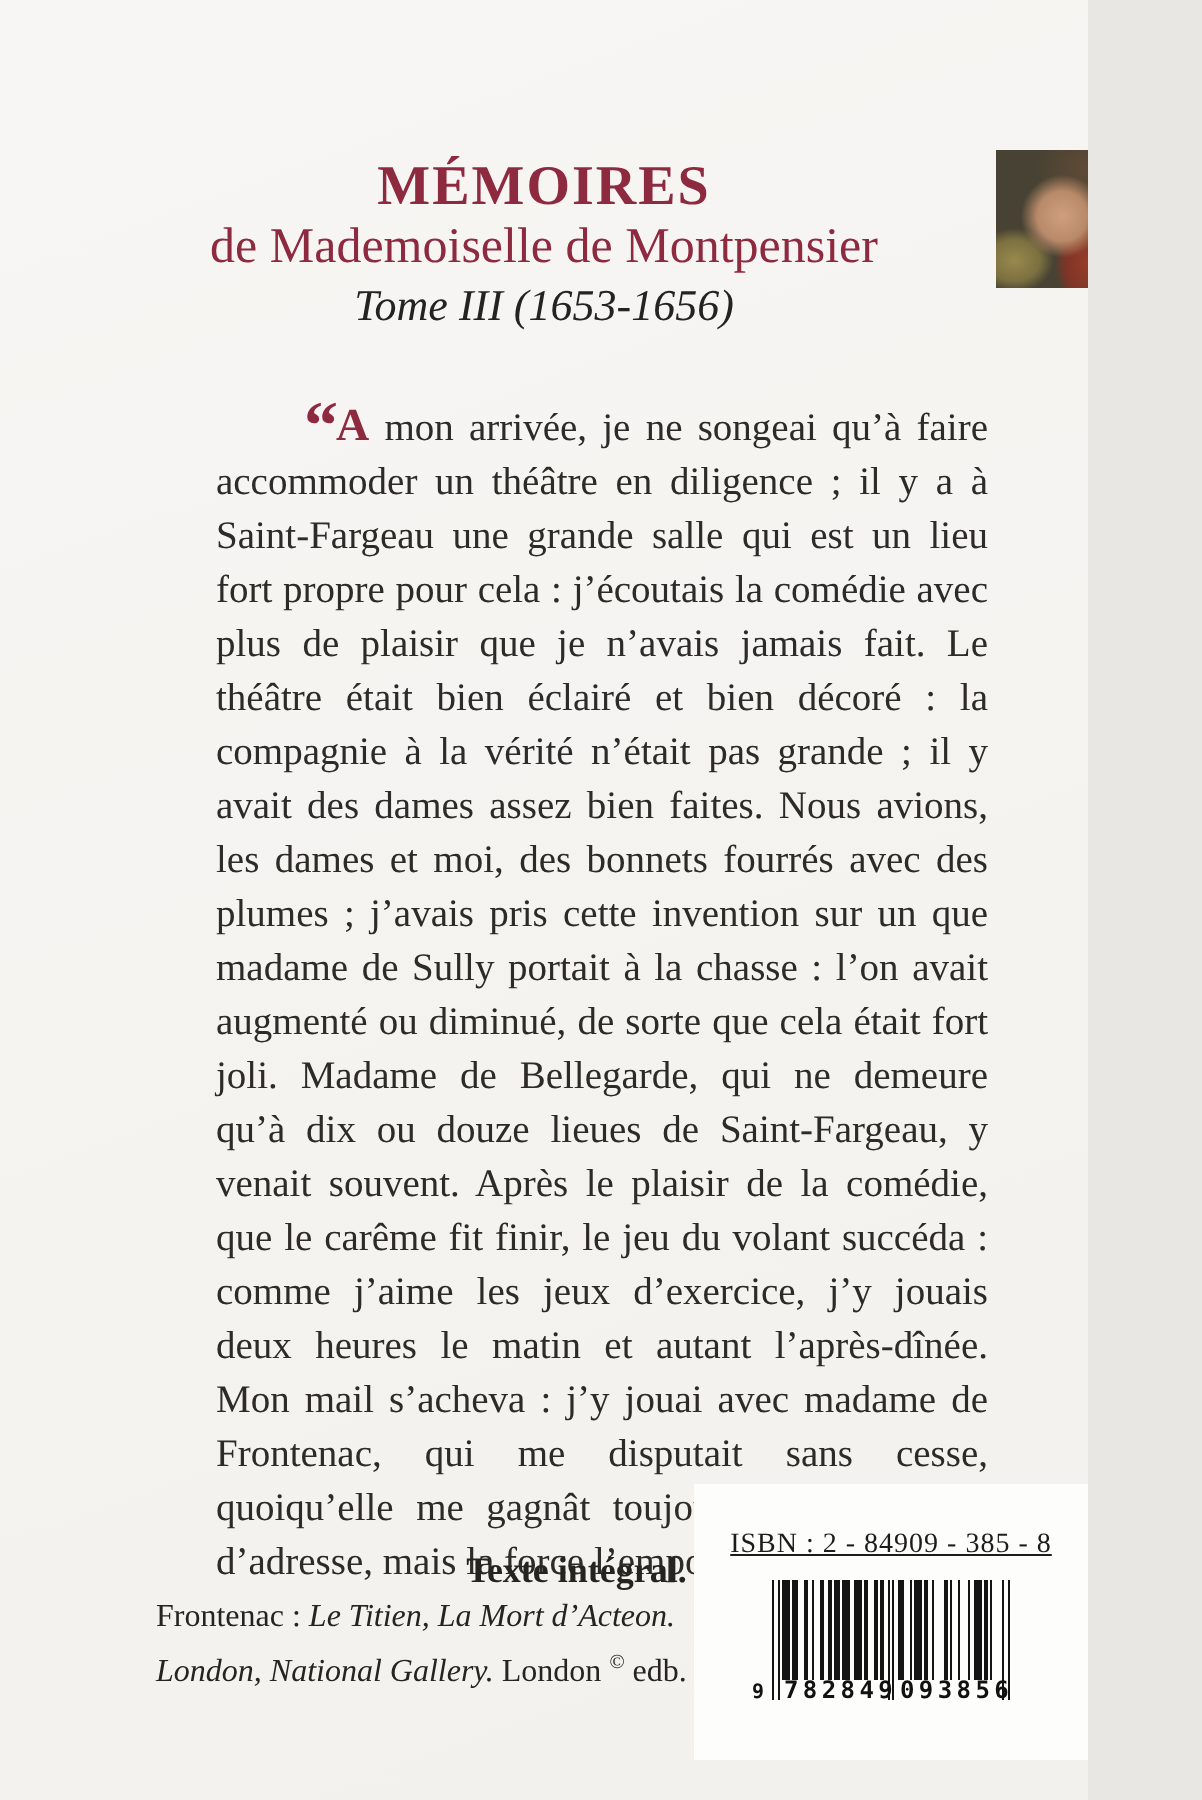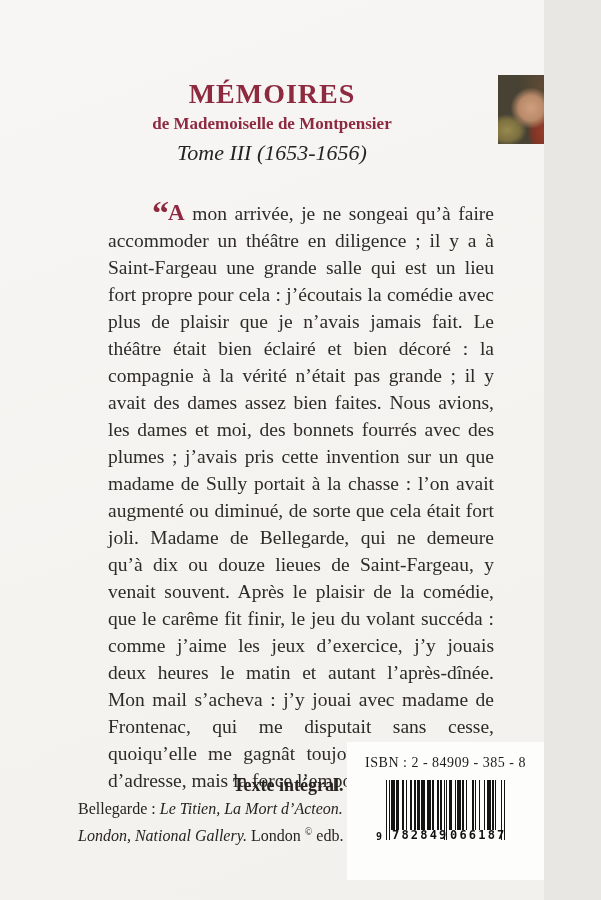--- a/index.html
+++ b/index.html
@@ -18,21 +18,21 @@
     position:absolute;top:75px;right:0;width:46px;height:69px;
     background:
       radial-gradient(ellipse 60% 40% at 72% 48%, #cf9e7e 0%, #b98a69 45%, rgba(0,0,0,0) 75%),
       radial-gradient(ellipse 55% 30% at 20% 80%, #98894d 0%, #7c7040 50%, rgba(0,0,0,0) 78%),
       radial-gradient(ellipse 45% 45% at 100% 82%, #973c2b 0%, #7e3526 55%, rgba(0,0,0,0) 80%),
       radial-gradient(ellipse 70% 55% at 95% 15%, #5f4a35 0%, rgba(0,0,0,0) 75%),
       #474233;
   }
   .title-block{position:absolute;top:79px;left:0;width:100%;text-align:center;color:var(--accent,#8e2a40);}
   .title{font-size:28px;font-weight:bold;letter-spacing:1px;line-height:30px;}
-  .subtitle{font-size:17px;font-weight:bold;line-height:30px;}
+  .subtitle{font-size:25px;font-weight:normal;line-height:30px;}
   .tome{font-size:22px;font-weight:normal;color:#25231f;line-height:28px;font-style:italic;}
 
   .quote{position:absolute;top:183px;left:92px;width:418px;}
   .quote p{
     margin:16px;font-size:19.5px;line-height:27px;color:#2d2b27;
     text-align:justify;text-indent:44px;
   }
   .qmark{
     font-size:34px;font-weight:bold;color:var(--accent,#8e2a40);
     line-height:0;vertical-align:-4px;letter-spacing:-2px;margin-right:1px;
@@ -43,22 +43,23 @@
   .credit-bold{font-size:18px;font-weight:bold;line-height:24px;text-align:right;}
   .credit-line{font-size:16px;line-height:23px;}
   .credit-line i{font-family:"Liberation Serif","DejaVu Serif",serif;}
   .credit-line sup{font-size:10px;}
 
   .barcode-box{
     position:absolute;top:742px;right:0;width:197px;height:138px;
     background:#fdfdfc;
   }
   .isbn{
-    margin-top:13px;text-align:center;font-size:14px;color:#1d1c1a;letter-spacing:0.5px;
+    margin-top:23px;text-align:center;font-size:14px;color:#1d1c1a;letter-spacing:0.5px;
     font-family:"Liberation Serif","DejaVu Serif",serif;
+    text-decoration:underline;
   }
   .ean{position:relative;width:119px;margin:9px auto 0;}
   .bars{display:flex;align-items:flex-start;height:60px;}
   .m{width:1.25px;height:50px;flex:0 0 1.25px;}
   .m.b{background:#141414;}
   .m.tall{height:60px;}
   .ean-first{
     position:absolute;left:-10px;bottom:-2px;
     font-family:"DejaVu Sans Mono","Liberation Mono",monospace;
     font-size:10px;font-weight:bold;color:#111;
@@ -83,21 +84,21 @@
     <div class="subtitle">de Mademoiselle de Montpensier</div>
     <div class="tome">Tome III (1653-1656)</div>
   </header>
 
   <main class="quote">
     <p><span class="qmark">“</span><span class="qinitial">A</span><span> mon arrivée, je ne songeai qu’à faire accommoder un théâtre en diligence ; il y a à Saint-Fargeau une grande salle qui est un lieu fort propre pour cela : j’écoutais la comédie avec plus de plaisir que je n’avais jamais fait. Le théâtre était bien éclairé et bien décoré : la compagnie à la vérité n’était pas grande ; il y avait des dames assez bien faites. Nous avions, les dames et moi, des bonnets fourrés avec des plumes ; j’avais pris cette invention sur un que madame de Sully portait à la chasse : l’on avait augmenté ou diminué, de sorte que cela était fort joli. Madame de Bellegarde, qui ne demeure qu’à dix ou douze lieues de Saint-Fargeau, y venait souvent. Après le plaisir de la comédie, que le carême fit finir, le jeu du volant succéda : comme j’aime les jeux d’exercice, j’y jouais deux heures le matin et autant l’après-dînée. Mon mail s’acheva : j’y jouai avec madame de Frontenac, qui me disputait sans cesse, quoiqu’elle me gagnât toujours ; j’avais plus d’adresse, mais la force l’emportait.</span></p>
   </main>
 
   <footer class="credits">
     <div class="credit-bold">Texte intégral.</div>
-    <div class="credit-line"><span>Bellegarde : </span><i>Le Titien, La Mort d’Acteon.</i></div>
+    <div class="credit-line"><span>Frontenac : </span><i>Le Titien, La Mort d’Acteon.</i></div>
     <div class="credit-line"><i>London, National Gallery.</i><span> London </span><sup>©</sup><span> edb.</span></div>
   </footer>
 
   <div class="barcode-box">
     <div class="isbn">ISBN : 2 - 84909 - 385 - 8</div>
     <div class="ean">
       <div class="bars" id="bars">
           <div class="m b tall"></div>
           <div class="m tall"></div>
           <div class="m b tall"></div>
@@ -190,18 +191,18 @@
           <div class="m"></div>
           <div class="m"></div>
           <div class="m"></div>
           <div class="m b tall"></div>
           <div class="m tall"></div>
           <div class="m b tall"></div>
         </div>
       <span class="ean-first">9</span>
       <div class="ean-digits">
         <span class="g1">782849</span>
-        <span class="g2">066187</span>
+        <span class="g2">093856</span>
       </div>
     </div>
   </div>
 
 </div>
 
 </body></html>

